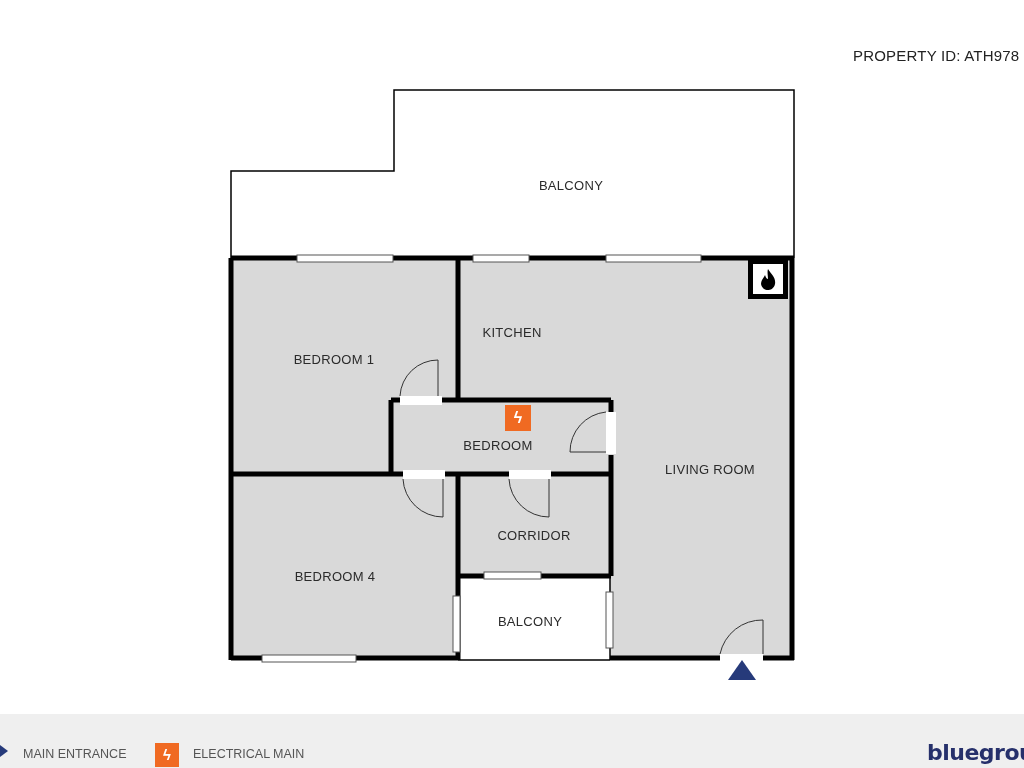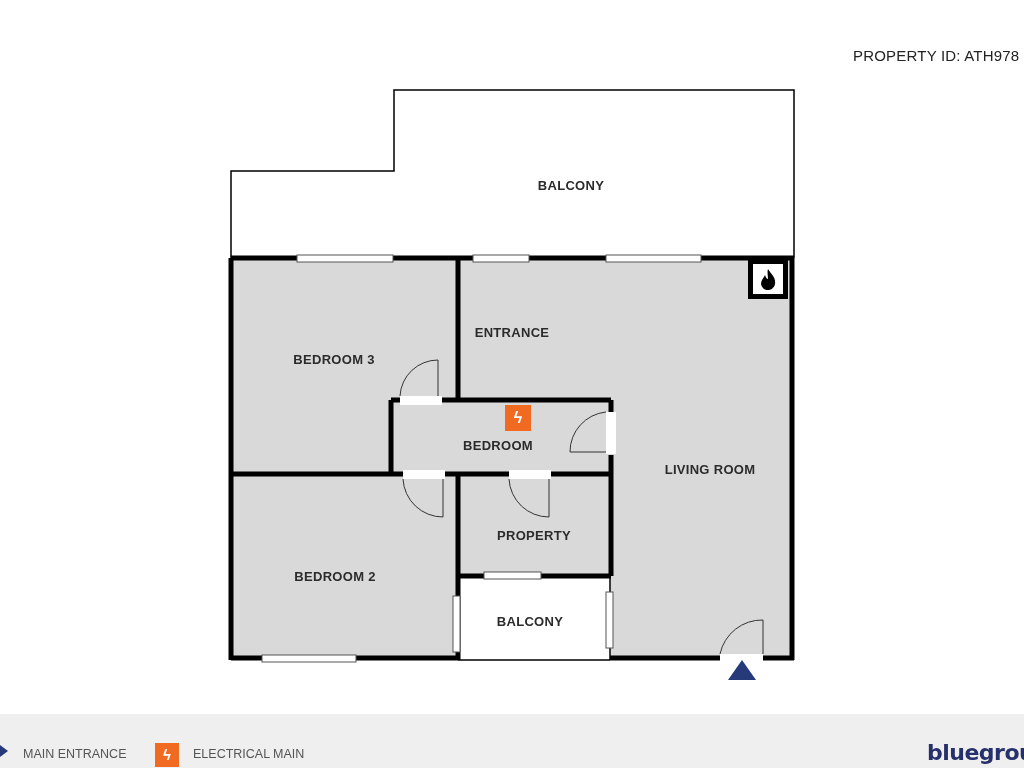--- a/index.html
+++ b/index.html
@@ -1,19 +1,19 @@
 <!DOCTYPE html>
 <html><head>
 <meta charset="utf-8">
 <style>
   html,body{margin:0;padding:0;}
   body{width:1024px;height:768px;position:relative;background:#ffffff;overflow:hidden;font-family:"Liberation Sans",sans-serif;}
   .prop-id{position:absolute;left:853px;top:47px;font-size:15px;color:#222;white-space:nowrap;letter-spacing:0.2px;}
   svg.plan{position:absolute;left:0;top:0;}
-  .label{position:absolute;font-weight:bold;font-size:13px;color:#2b2b2b;white-space:nowrap;transform:translate(-50%,-50%);letter-spacing:0.3px;}
+  .label{position:absolute;font-weight:normal;font-size:13px;color:#2b2b2b;white-space:nowrap;transform:translate(-50%,-50%);letter-spacing:0.3px;}
   .legend{position:absolute;left:0;top:690px;width:1024px;height:78px;background:#efefef;margin-top:24px;}
   .legend .arrow{position:absolute;left:0;top:31px;width:0;height:0;border-top:6px solid transparent;border-bottom:6px solid transparent;border-left:8px solid #263a7a;}
   .legend .txt{position:absolute;top:33px;font-size:12.5px;color:#555;white-space:nowrap;}
   .legend .ep{position:absolute;left:155px;top:29px;width:24px;height:24px;background:#f06a22;color:#fff;font-size:15px;font-weight:bold;text-align:center;line-height:24px;}
   .logo{position:absolute;left:927px;top:26px;font-size:22px;font-weight:bold;color:#26306b;white-space:nowrap;font-family:"DejaVu Sans",sans-serif;letter-spacing:-0.5px;}
   .ep-icon{position:absolute;left:505px;top:405px;width:26px;height:26px;background:#f06a22;color:#fff;font-weight:bold;font-size:16px;text-align:center;line-height:26px;}
   .fire{position:absolute;left:748px;top:259px;width:40px;height:40px;background:#000;}
   .fire .inner{position:absolute;left:5px;top:5px;width:30px;height:30px;background:#fff;}
 </style>
 </head>
@@ -81,26 +81,26 @@
 <div class="fire">
     <div class="inner"></div>
   <svg width="40" height="40" style="position:absolute;left:0;top:0">
       <path d="M20,10 C24,16 28,19 27,25 C26,30 22,31 20,31 C18,31 14,30 13,25 C13,21 16,19 17,16 C18,19 19,20 20,20 C20,17 19,13 20,10 Z" fill="#000"></path>
     </svg>
 </div>
 
 <div class="ep-icon">ϟ</div>
 
 <div class="label" style="left:571px;top:185px">BALCONY</div>
-<div class="label" style="left:334px;top:359px">BEDROOM 3</div>
-<div class="label" style="left:512px;top:332px">ENTRANCE</div>
+<div class="label" style="left:334px;top:359px">BEDROOM 1</div>
+<div class="label" style="left:512px;top:332px">KITCHEN</div>
 <div class="label" style="left:498px;top:445px">BEDROOM</div>
 <div class="label" style="left:710px;top:469px">LIVING ROOM</div>
-<div class="label" style="left:534px;top:535px">PROPERTY</div>
-<div class="label" style="left:335px;top:576px">BEDROOM 2</div>
+<div class="label" style="left:534px;top:535px">CORRIDOR</div>
+<div class="label" style="left:335px;top:576px">BEDROOM 4</div>
 <div class="label" style="left:530px;top:621px">BALCONY</div>
 
 <div class="legend">
   <div class="arrow"></div>
   <div class="txt" style="left:23px">MAIN ENTRANCE</div>
   <div class="ep">ϟ</div>
   <div class="txt" style="left:193px">ELECTRICAL MAIN</div>
   <div class="logo">bluegroun</div>
 </div>
 

